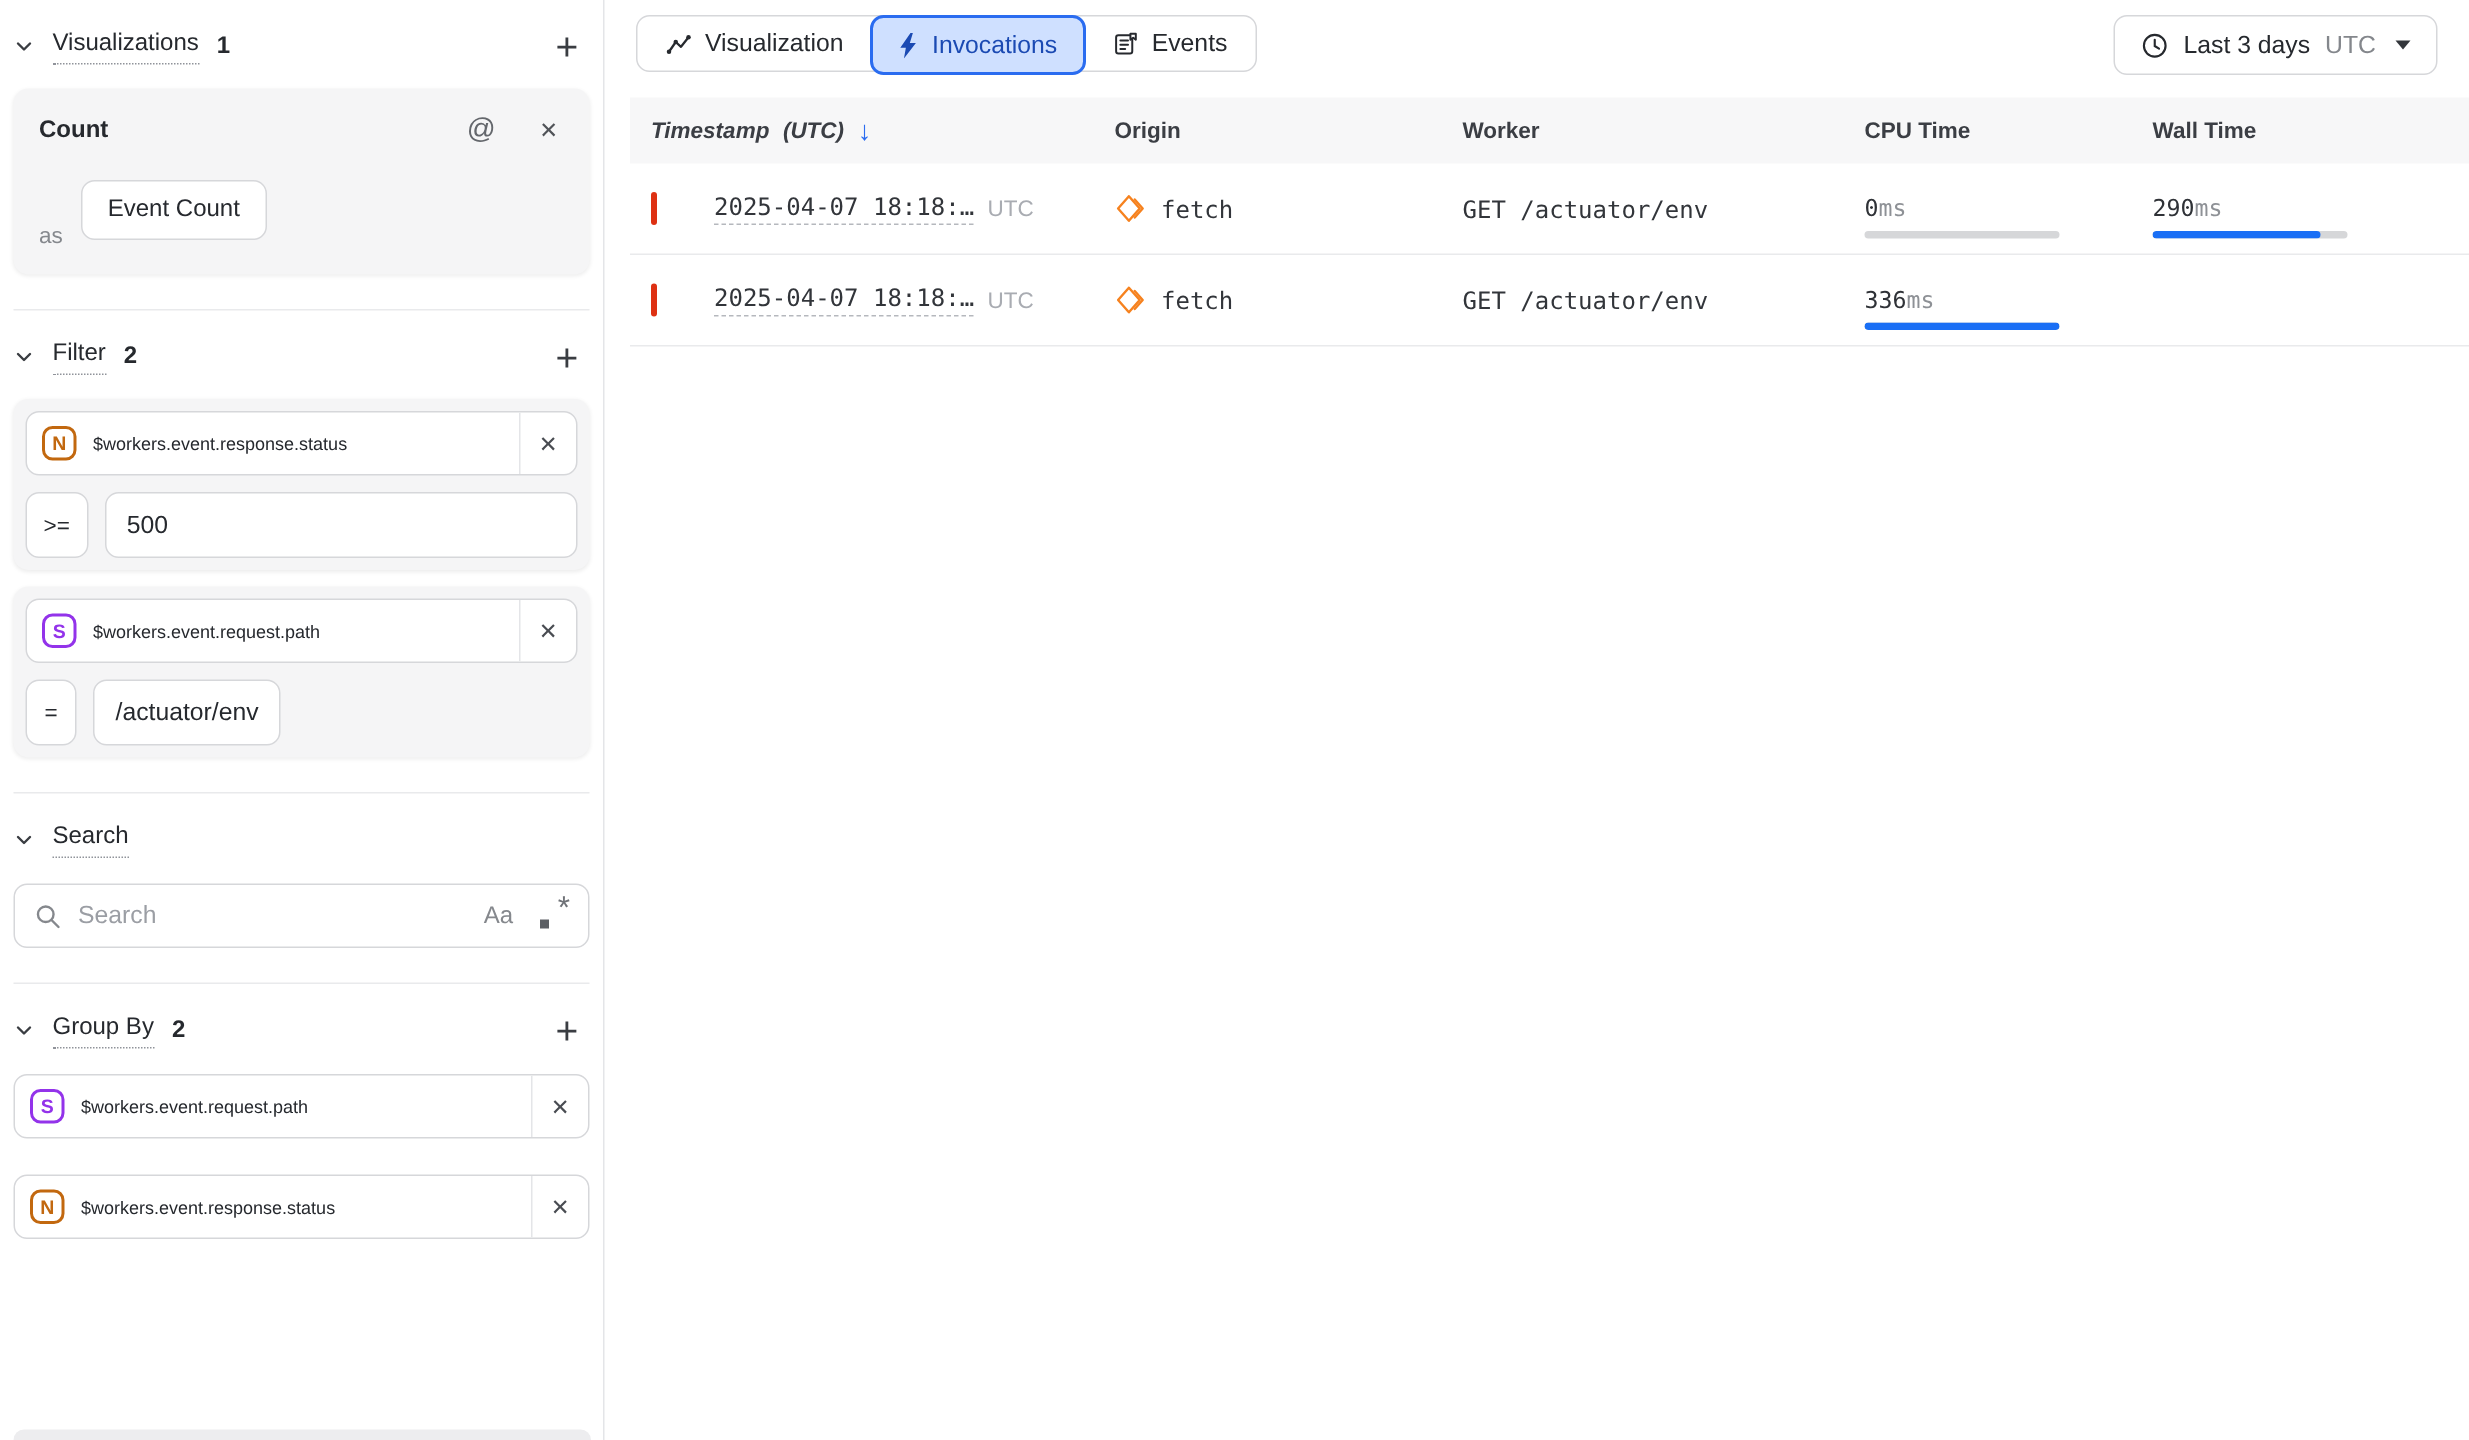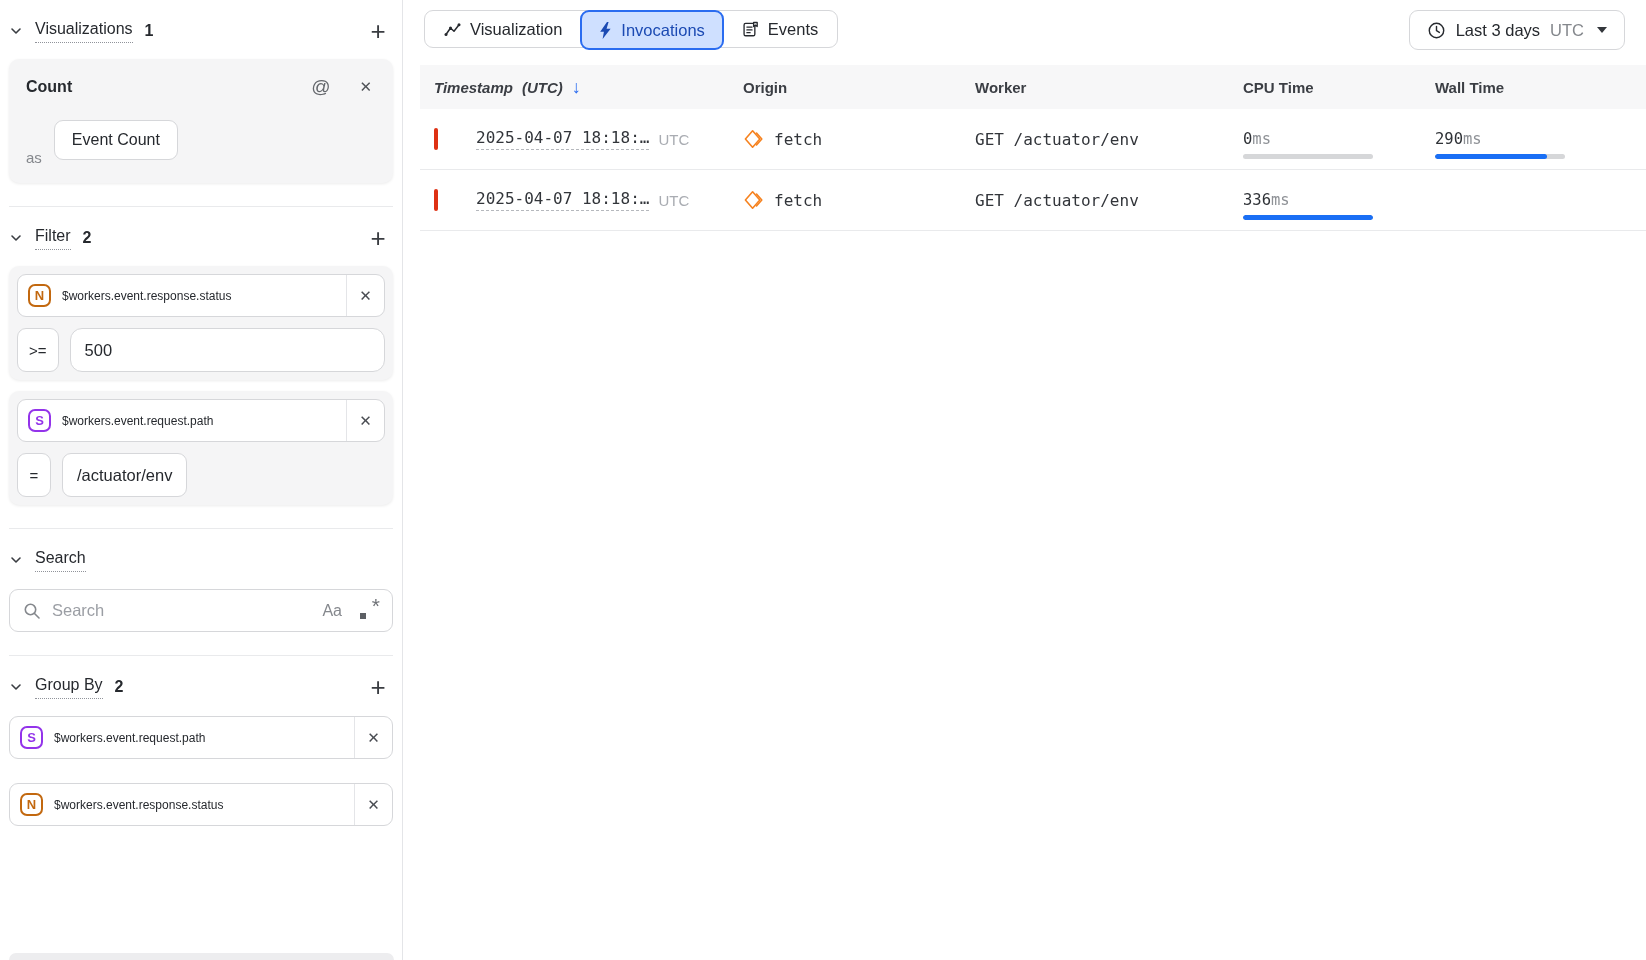--- a/index.html
+++ b/index.html
@@ -38,21 +38,21 @@
   .field-box { background:#fff; border:1px solid #d6d7da; border-radius:9px; height:43px; display:flex; align-items:center; padding-left:10px; overflow:hidden; }
   .badge { width:23px; height:23px; flex:0 0 23px; border:2px solid; border-radius:7px; display:flex; align-items:center; justify-content:center; font-size:13px; font-weight:700; }
   .badge-n { color:#c2680f; border-color:#c2680f; }
   .badge-s { color:#9333ea; border-color:#9333ea; }
   .field-text { font-size:12px; margin-left:11px; flex:1; white-space:nowrap; overflow:hidden; }
   .x-sep { width:1px; align-self:stretch; background:#e4e5e8; }
   .field-x { width:37px; text-align:center; font-size:15px; color:#494c52; cursor:pointer; }
   .op-row { display:flex; gap:11px; margin-top:11px; }
   .op-box { background:#fff; border:1px solid #d6d7da; border-radius:9px; height:44px; min-width:34px; display:flex; align-items:center; justify-content:center; font-size:15px; padding:0 11px; cursor:pointer; }
   .val-box { background:#fff; border:1px solid #d6d7da; border-radius:9px; height:44px; display:flex; align-items:center; padding:0 14px; font-size:16.5px; cursor:text; }
-  .val-grow { flex:1;border-radius:12px; }
+  .val-grow { flex:1; }
 
   .divider { border-top:1px solid #e9eaec; margin-top:23px; }
 
   .search-box { margin:12px 0 0 0; height:43px; border:1px solid #d6d7da; border-radius:9px; display:flex; align-items:center; padding:0 13px; gap:11px; background:#fff; }
   .search-box input { border:none; outline:none; flex:1; font-size:16.5px; font-family:inherit; color:#26292e; background:transparent; }
   .search-box input::placeholder { color:#9b9ea4; }
   .aa-toggle { color:#85888d; font-size:16px; cursor:pointer; }
   .regex-toggle { width:20px; height:20px; position:relative; cursor:pointer; margin-left:6px; }
   .regex-toggle .star { position:absolute; top:-7px; right:-1px; font-size:21px; color:#6f7277; }
   .regex-toggle .dot { position:absolute; bottom:2px; left:1px; width:6px; height:6px; background:#5c5f64; }

